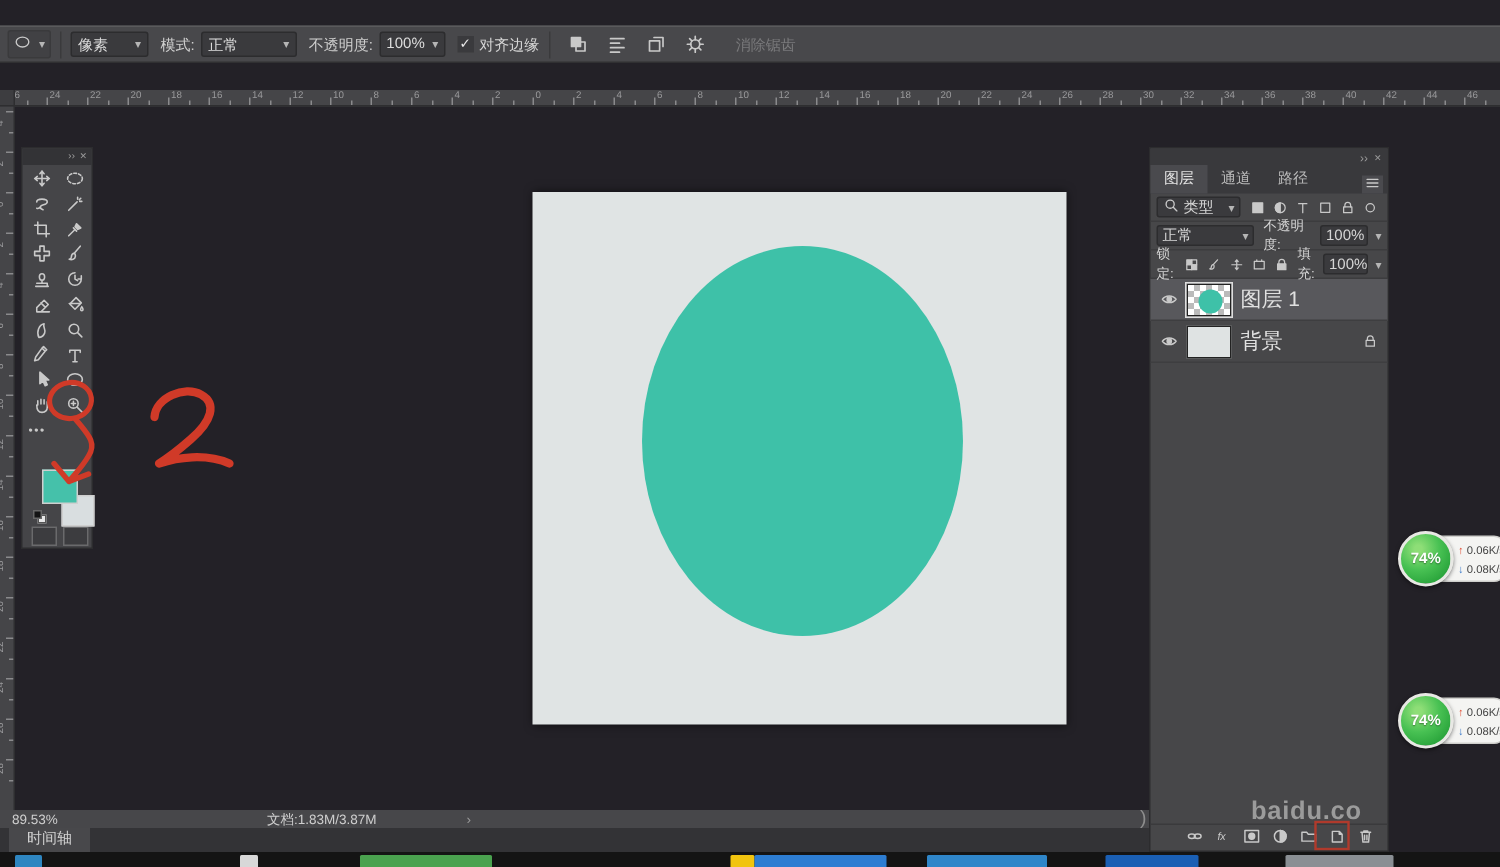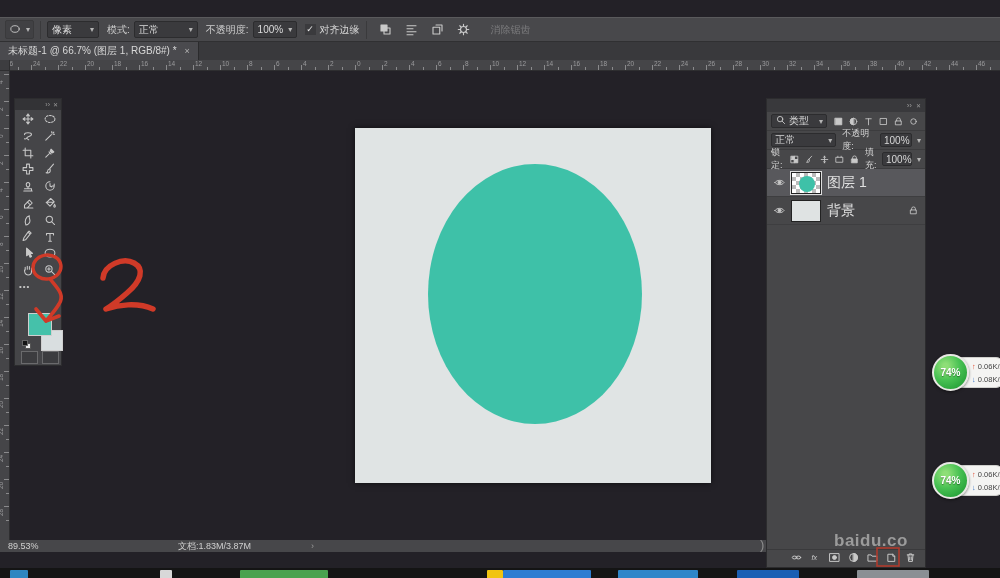--- a/index.html
+++ b/index.html
@@ -165,26 +165,20 @@
         <div class="opt-icon">
           <svg viewBox="0 0 20 20" fill="none" stroke="#c9c9c9" stroke-width="1.5" stroke-linecap="round" stroke-linejoin="round" width="15" height="15">
             <circle cx="10" cy="10" r="4"></circle>
             <path d="M10 3 v3 M10 14 v3 M3 10 h3 M14 10 h3 M5 5 l2 2 M13 13 l2 2 M15 5 l-2 2 M7 13 l-2 2"></path>
           </svg>
         </div>
       </div>
     <span class="opt-label disabled" style="margin-left:14px;">消除锯齿</span>
   </div>
 
-  <div id="tabbar" class="abs">
-    <div id="doctab">
-      <span>未标题-1 @ 66.7% (图层 1, RGB/8#) *</span>
-      <span class="close">×</span>
-    </div>
-  </div>
 
   <div id="hruler" class="abs">
       <div class="tickv" style="left: 7.5px; height: 3px;"></div>
       <span class="rlab" style="left: -4px; top: 0px;">26</span>
       <div class="tickv" style="left: 21px; height: 5px;"></div>
       <div class="tickv" style="left: 34.5px; height: 3px;"></div>
       <span class="rlab" style="left: 23px; top: 0px;">24</span>
       <div class="tickv" style="left: 48px; height: 5px;"></div>
       <div class="tickv" style="left: 61.5px; height: 3px;"></div>
       <span class="rlab" style="left: 50px; top: 0px;">22</span>
@@ -469,20 +463,32 @@
       </div>
     <div class="screen-btn" style="left:6px;"></div>
     <div class="screen-btn" style="left:27px;"></div>
   </div>
 
   <div id="layers" class="abs">
     <div id="lp-header">
       <span>››</span>
       <span style="font-size:6px;">✕</span>
     </div>
+    <div id="lp-tabs">
+      <div id="lp-tabs-list" style="display:flex;">
+          <div class="lp-tab active">图层</div>
+          <div class="lp-tab">通道</div>
+          <div class="lp-tab">路径</div>
+        </div>
+      <div id="lp-menu">
+          <span class="svgslot"><svg viewBox="0 0 20 20" fill="none" stroke="#c9c9c9" stroke-width="1.5" stroke-linecap="round" stroke-linejoin="round" width="12" height="12">
+              <path d="M4 6 h12 M4 10 h12 M4 14 h12"></path>
+            </svg></span>
+        </div>
+    </div>
     <div class="lp-row">
       <div class="small-dd" style="width:56px;">
         <span class="svgslot"><svg viewBox="0 0 20 20" fill="none" stroke="#c9c9c9" stroke-width="1.5" stroke-linecap="round" stroke-linejoin="round" width="12" height="12">
               <circle cx="8.5" cy="8.5" r="4.5"></circle>
               <path d="M12 12 L16 16"></path>
             </svg></span>
         <span style="margin-left:2px;">类型</span>
         <span class="caret" style="margin-left:auto;">▾</span>
       </div>
       <div id="filter-icons" style="display:flex; margin-left:4px;">
@@ -642,20 +648,23 @@
         </div>
       </div>
   </div>
 
   <div id="statusbar" class="abs">
     <span style="margin-left:8px; width:60px;">89.53%</span>
     <span style="margin-left:110px;">文档:1.83M/3.87M</span>
     <span style="margin-left:60px; color:#9a9a9a;">›</span>
   </div>
 
+  <div id="timeline" class="abs">
+    <div id="timeline-tab">时间轴</div>
+  </div>
 
   <div id="watermark" class="abs">
     <span class="wm-mark">)</span>
     <span class="wm-text">baidu.co</span>
   </div>
 
   <div id="taskbar" class="abs">
       <div class="tb-icon" style="left: 10px; width: 18px; background: rgb(46, 134, 193);"></div>
       <div class="tb-icon" style="left: 160px; width: 12px; background: rgb(216, 216, 216);"></div>
       <div class="tb-icon" style="left: 240px; width: 88px; background: rgb(74, 162, 79);"></div>

